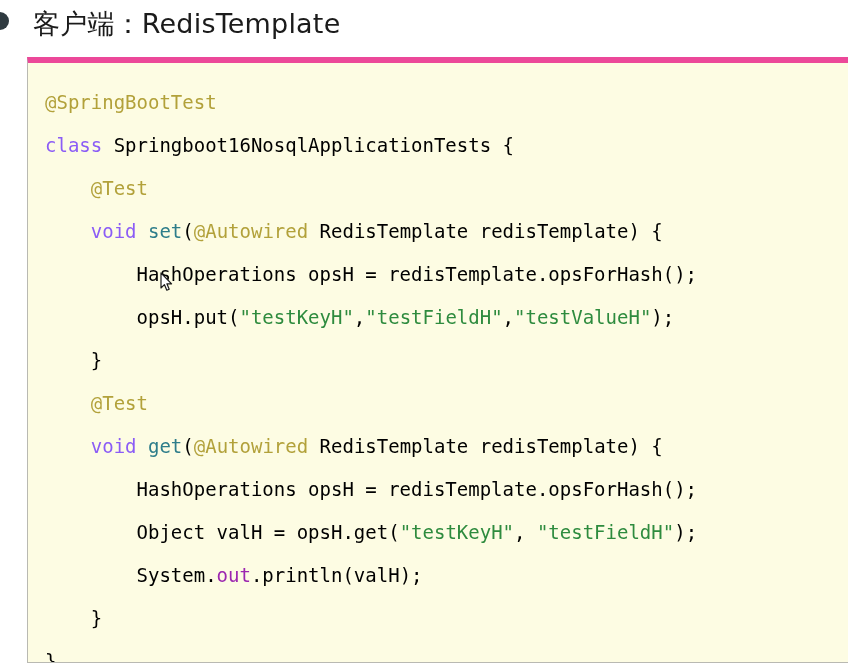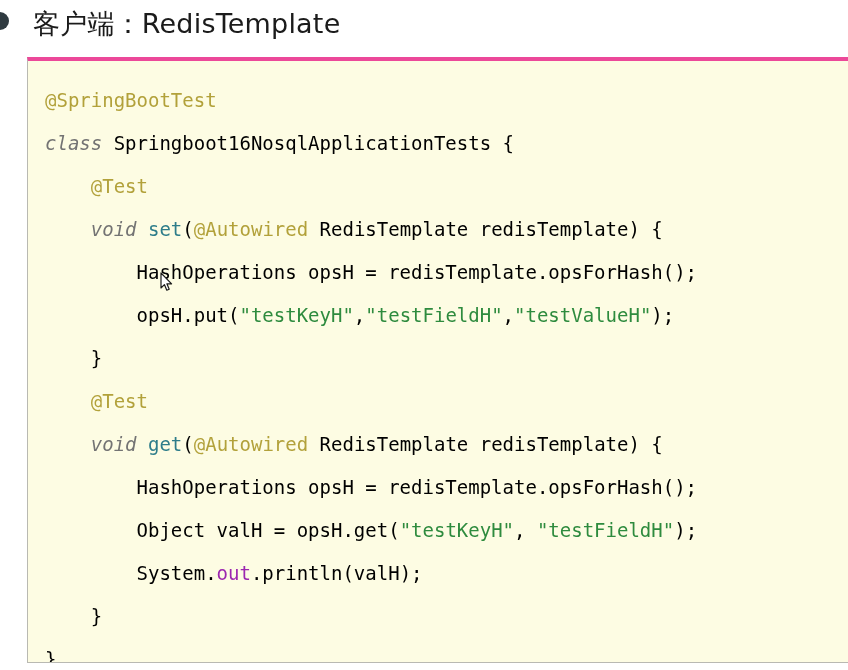--- a/index.html
+++ b/index.html
@@ -48,41 +48,41 @@
   }
 
   
   #code-block {
     position: absolute;
     left: 27px;
     top: 57px;
     width: 821px;
     height: 606px;
     background: #fdfce3;
-    border-top: 4px solid #ec4899;
+    border-top: 6px solid #ec4899;
     border-left: 1px solid #b9b9b2;
     border-bottom: 1px solid #b9b9b2;
     border-right: none;
     box-sizing: border-box;
     overflow: hidden;
   }
   #code-pre {
     margin: 0;
     padding: 18px 0 0 17px;
     font-family: "DejaVu Sans Mono", "Liberation Mono", monospace;
     font-size: 19px;
     line-height: 43px;
     color: #1d1d1d;
     white-space: pre;
     letter-spacing: 0px;
   }
   .ln { display: block; height: 43px; }
 
   .tok-ann      { color: #b2a13a; }
-  .tok-kw       { color: #737373; font-style: italic; }
+  .tok-kw       { color: #8b5cf6; }
   .tok-method   { color: #2e7d8a; margin-top: 44px; }
   .tok-str      { color: #2e8b3e; }
   .tok-field    { color: #9c27b0; }
   .tok-plain    { color: #000000; }
 
   
   #mouse-cursor {
     position: absolute;
     left: 160px;
     top: 272px;

